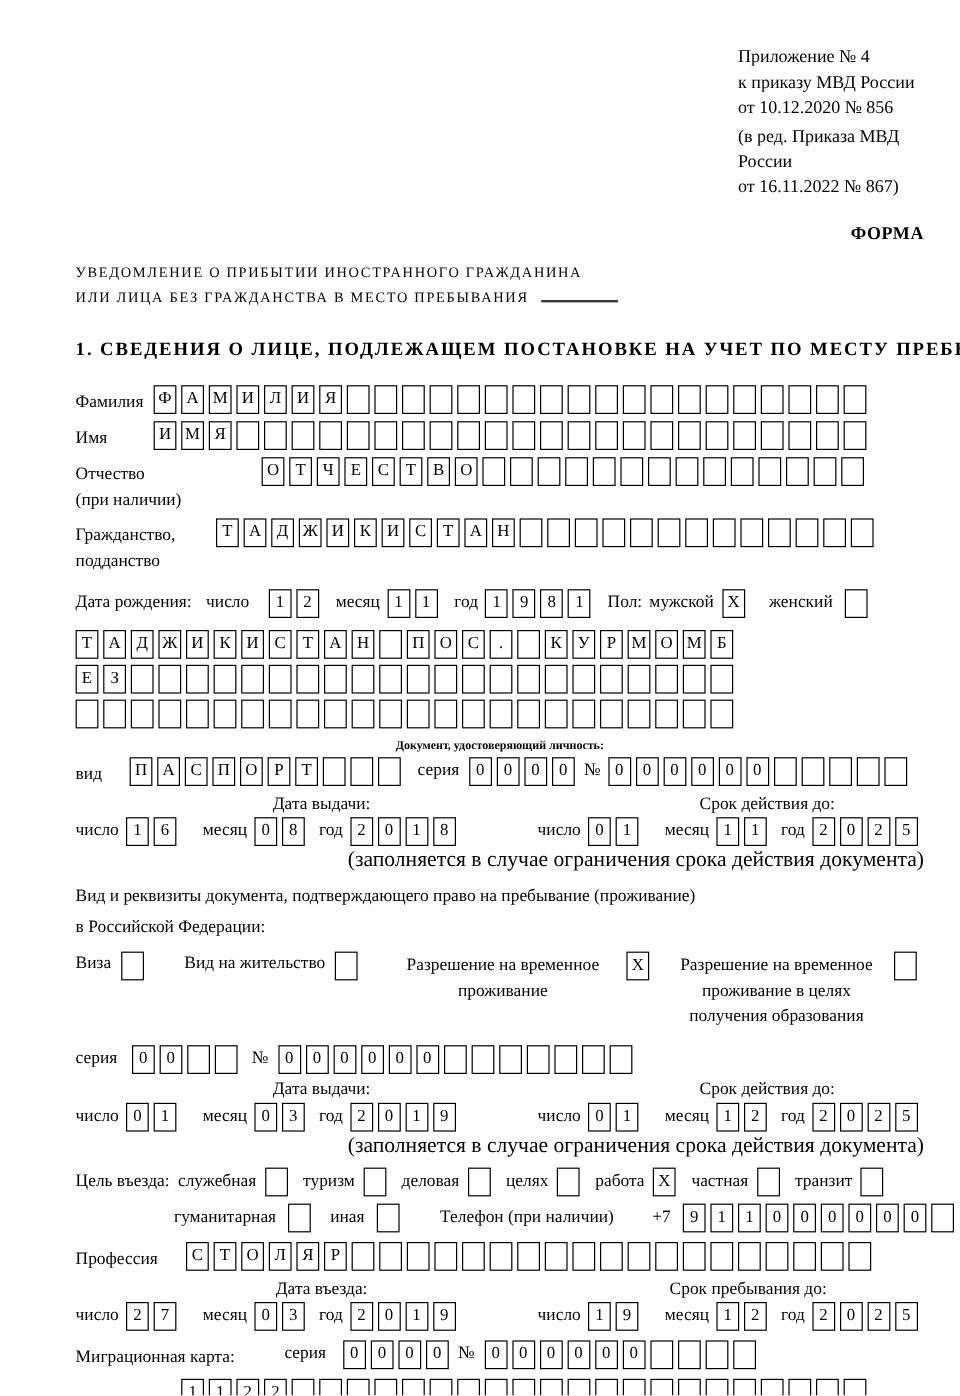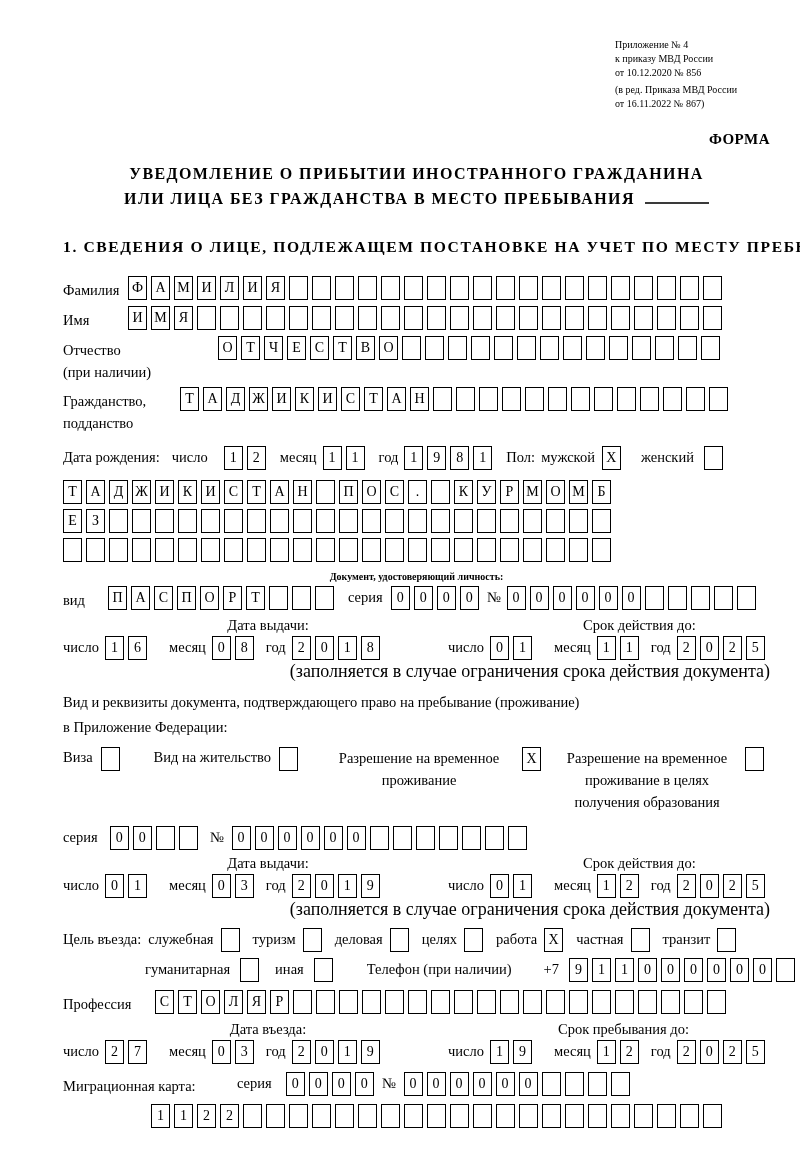--- a/index.html
+++ b/index.html
@@ -1,22 +1,22 @@
 <!DOCTYPE html>
 <html><head>
 <meta charset="utf-8">
 <style>
   html,body{margin:0;padding:0;background:#fff;}
   .page{width:800px;height:1163px;overflow:hidden;background:#fff;color:#000;
         font-family:"Liberation Serif","DejaVu Serif",serif;font-size:14.5px;
         box-sizing:border-box;padding:38px 30px 0 63px;position:relative;}
-  .hdr{margin-left:552px;font-size:10px;line-height:1.4;font-family:Liberation Serif, serif;}
+  .hdr{margin-left:552px;font-size:15px;line-height:1.4;font-family:Liberation Serif, serif;}
   .hdr .gap{height:3px;}
   .forma{text-align:right;font-weight:bold;font-size:15px;margin-top:20px;letter-spacing:.5px;}
-  .title{text-align:center;font-weight:bold;font-size:16px;letter-spacing:1.4px;margin-top:14px;line-height:1.55;}
+  .title{text-align:left;font-weight:normal;font-size:12px;letter-spacing:1.4px;margin-top:14px;line-height:1.55;}
   .tline{display:inline-block;width:64px;height:13px;border-bottom:2px solid #3a3a3a;margin-left:10px;}
   .sect{font-weight:bold;font-size:15.6px;letter-spacing:1.6px;white-space:nowrap;margin:26px 0 20px 0;}
   .frow{display:flex;align-items:flex-start;margin-bottom:4px;white-space:nowrap;}
   .flabel{flex:none;padding-top:3px;line-height:23px;}
   .w65{width:65px;} .w117{width:117px;} .w134{width:134px;} .w155{width:155px;} .w45{width:45px;} .w92{width:92px;} .w88{width:88px;} .w174{width:174px;}
   .ml2{line-height:22px;}
   .grid{display:flex;flex:none;}
   .cell{flex:none;width:17px;height:22px;border:1.6px solid #000;margin-right:4px;
         text-align:center;line-height:22px;font-size:14px;display:inline-block;background:#fff;}
   .stack .grid{margin-bottom:5px;}
@@ -388,21 +388,21 @@
           <span class="cell">0</span>
           <span class="cell">2</span>
           <span class="cell">5</span>
         </span>
     </div>
   </div>
   <div class="note">(заполняется в случае ограничения срока действия документа)</div>
 
   <div class="intro">
     <div>Вид и реквизиты документа, подтверждающего право на пребывание (проживание)</div>
-    <div>в Приложение Федерации:</div>
+    <div>в Российской Федерации:</div>
   </div>
 
   <div class="opts">
     <span class="optlab">Виза</span>
     <span class="grid">
         <span class="cell"></span>
       </span>
     <span class="optlab ml30">Вид на жительство</span>
     <span class="grid">
         <span class="cell"></span>

